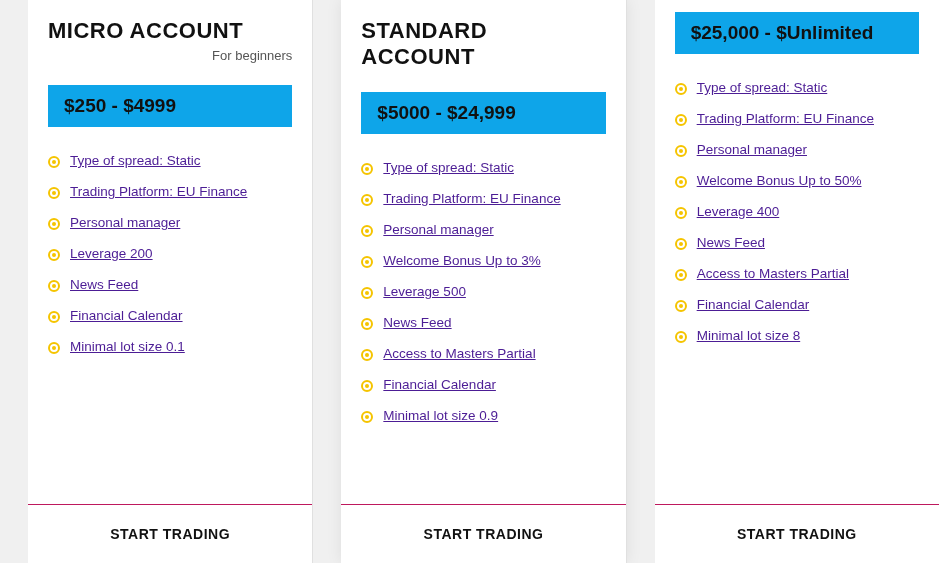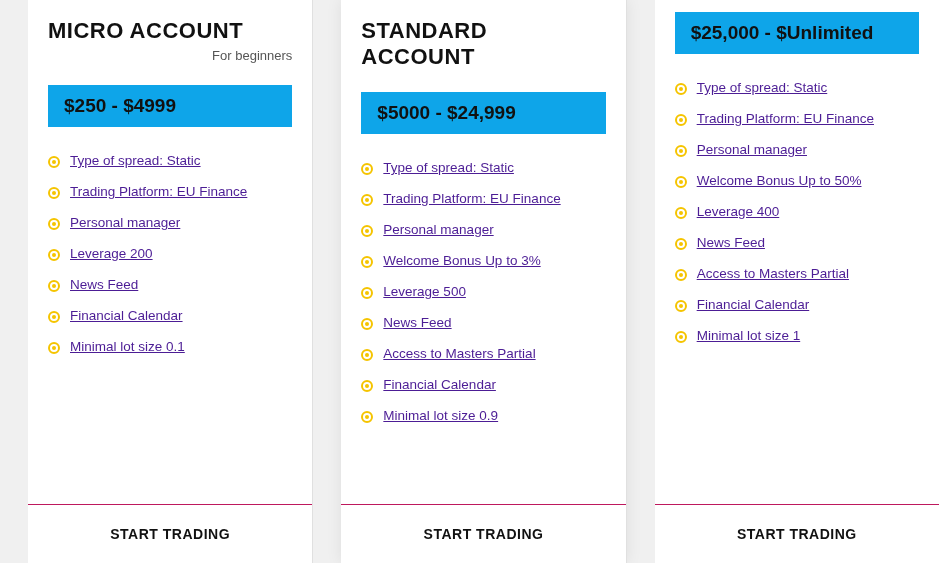--- a/index.html
+++ b/index.html
@@ -233,18 +233,18 @@
         <li>
           <span class="feature-icon"></span>
           <span>Access to Masters Partial</span>
         </li>
         <li>
           <span class="feature-icon"></span>
           <span>Financial Calendar</span>
         </li>
         <li>
           <span class="feature-icon"></span>
-          <span>Minimal lot size 1</span>
+          <span>Minimal lot size 8</span>
         </li>
       </ul>
       <div class="plan-footer"><button class="start-trading-btn">START TRADING</button></div>
     </div>
   </div>
 
 </body></html>

